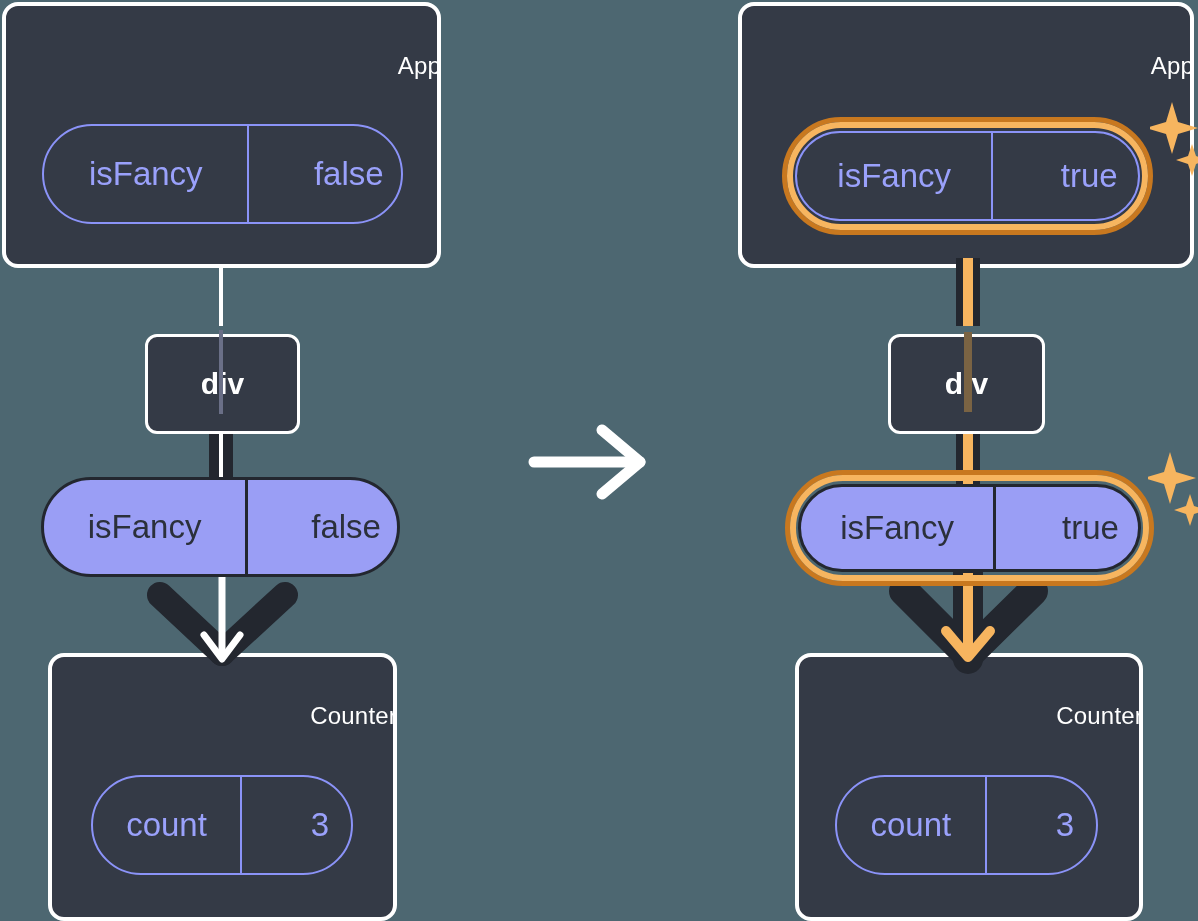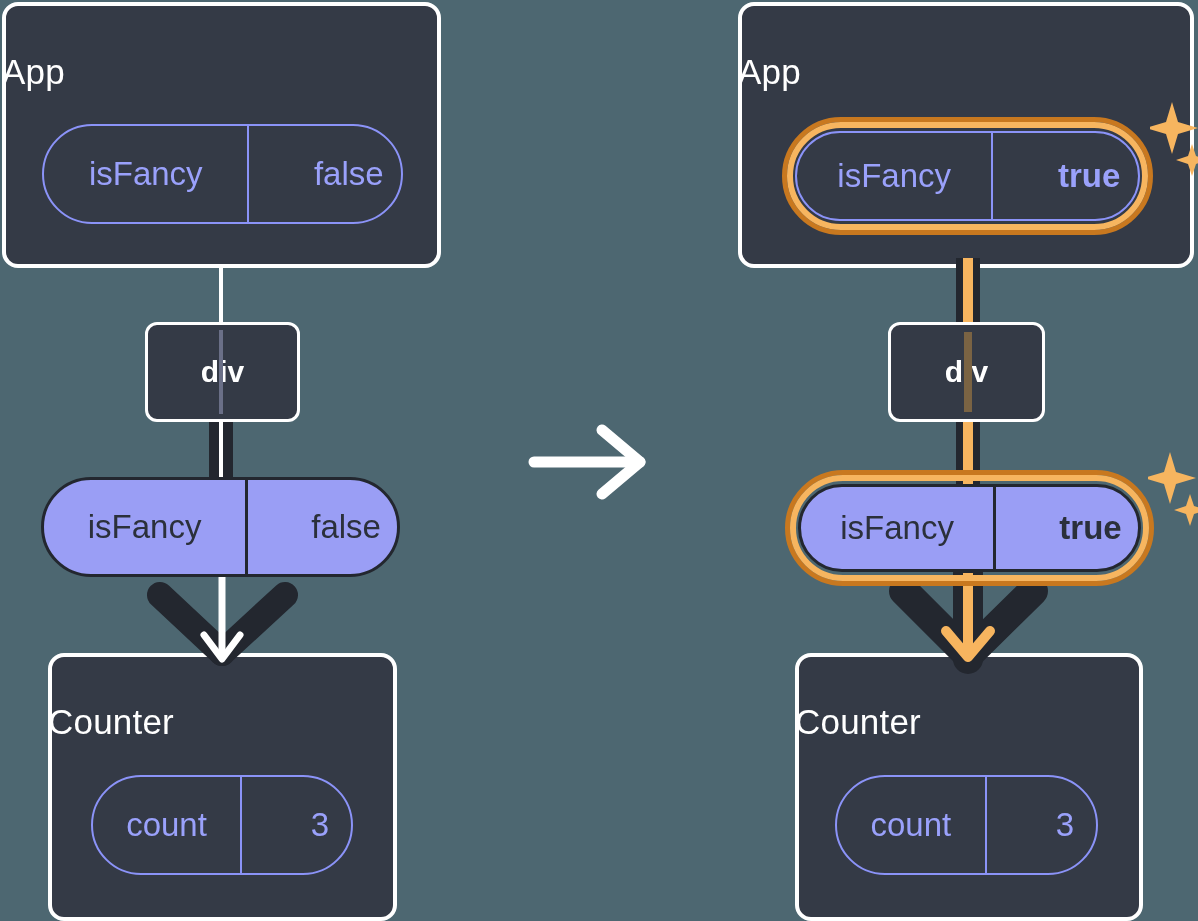--- a/index.html
+++ b/index.html
@@ -23,39 +23,40 @@
   .comp-box {
     position: absolute;
     background: #343a46;
     border: 4px solid #ffffff;
     border-radius: 16px;
     box-sizing: border-box;
   }
   .comp-title {
     position: absolute;
     left: 0; right: 0;
-    text-align: left;
+    text-align: right;
     color: #ffffff;
-    font-size: 35px;
+    font-size: 24px;
     font-weight: 400;
     letter-spacing: .2px;
   }
   .tag-box {
     position: absolute;
     background: #343a46;
     border: 3px solid #ffffff;
     border-radius: 12px;
     box-sizing: border-box;
     display: flex;
     align-items: center;
     justify-content: center;
     color: #ffffff;
     font-size: 30px;
     font-weight: 700;
     z-index: 6;
+    margin-top: 12px;
   }
 
   
   .pill {
     position: absolute;
     box-sizing: border-box;
     display: flex;
     align-items: stretch;
     border-radius: 999px;
     overflow: hidden;
@@ -82,21 +83,21 @@
 
   
   .pill.filled {
     background: #9a9ef5;
     border: 3px solid #23272f;
   }
   .pill.filled .cell { color: #2b303b; font-size: 33px; }
   .pill.filled .cell.value { border-left: 3px solid #23272f; }
 
   
-  .pill .cell.value.bold { font-weight: 700; }
+  .pill .cell.value.bold { font-weight: 400; }
 
   .ring {
     position: absolute;
     box-sizing: border-box;
     border-radius: 999px;
     z-index: 8;
     pointer-events: none;
   }
   .ring .outer, .ring .inner {
     position: absolute;

